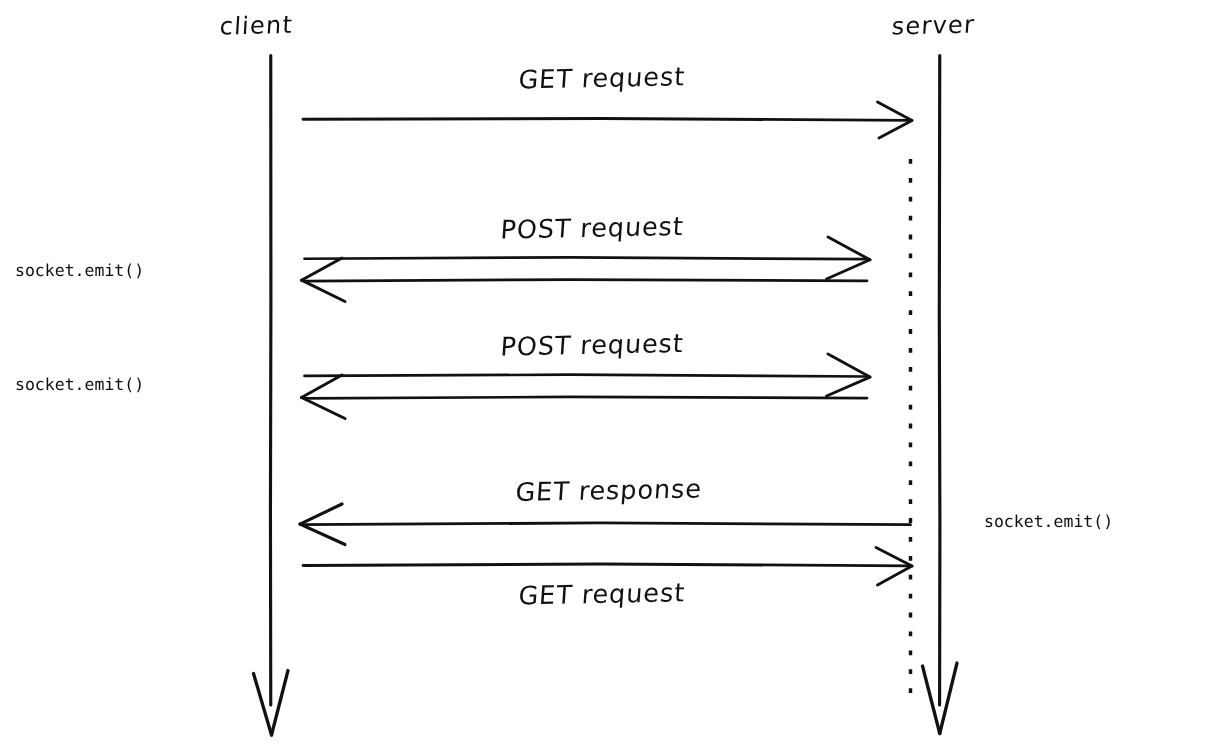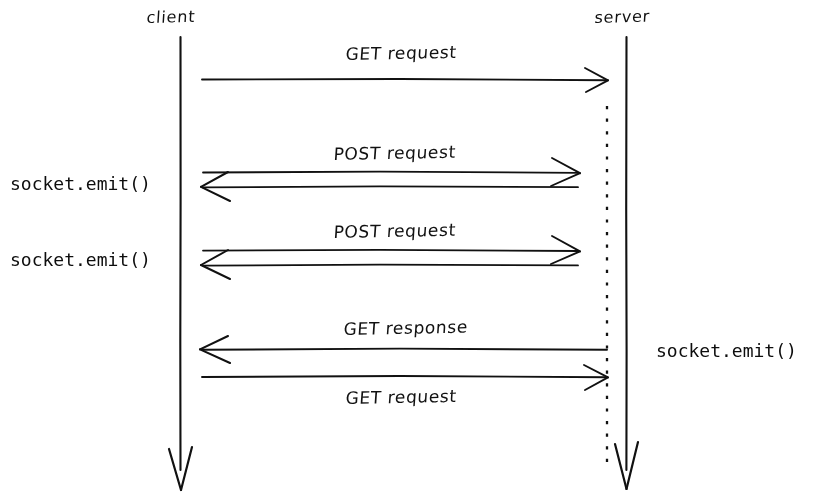--- a/index.html
+++ b/index.html
@@ -42,21 +42,21 @@
   .hand-actor {
     font-family: "DejaVu Sans", sans-serif;
     font-size: 16px;
     letter-spacing: 0.8px;
     transform: skewX(-5deg) rotate(-1.4deg);
     transform-origin: left bottom;
   }
   
   .code {
     font-family: "DejaVu Sans Mono", monospace;
-    font-size: 18px;
+    font-size: 11px;
     letter-spacing: 0px;
     color: #0d0d0d;
   }
 </style>
 </head>
 <body>
 
 <div id="canvas">
 
   <svg id="sketch" viewBox="0 0 820 501" xmlns="http://www.w3.org/2000/svg">

